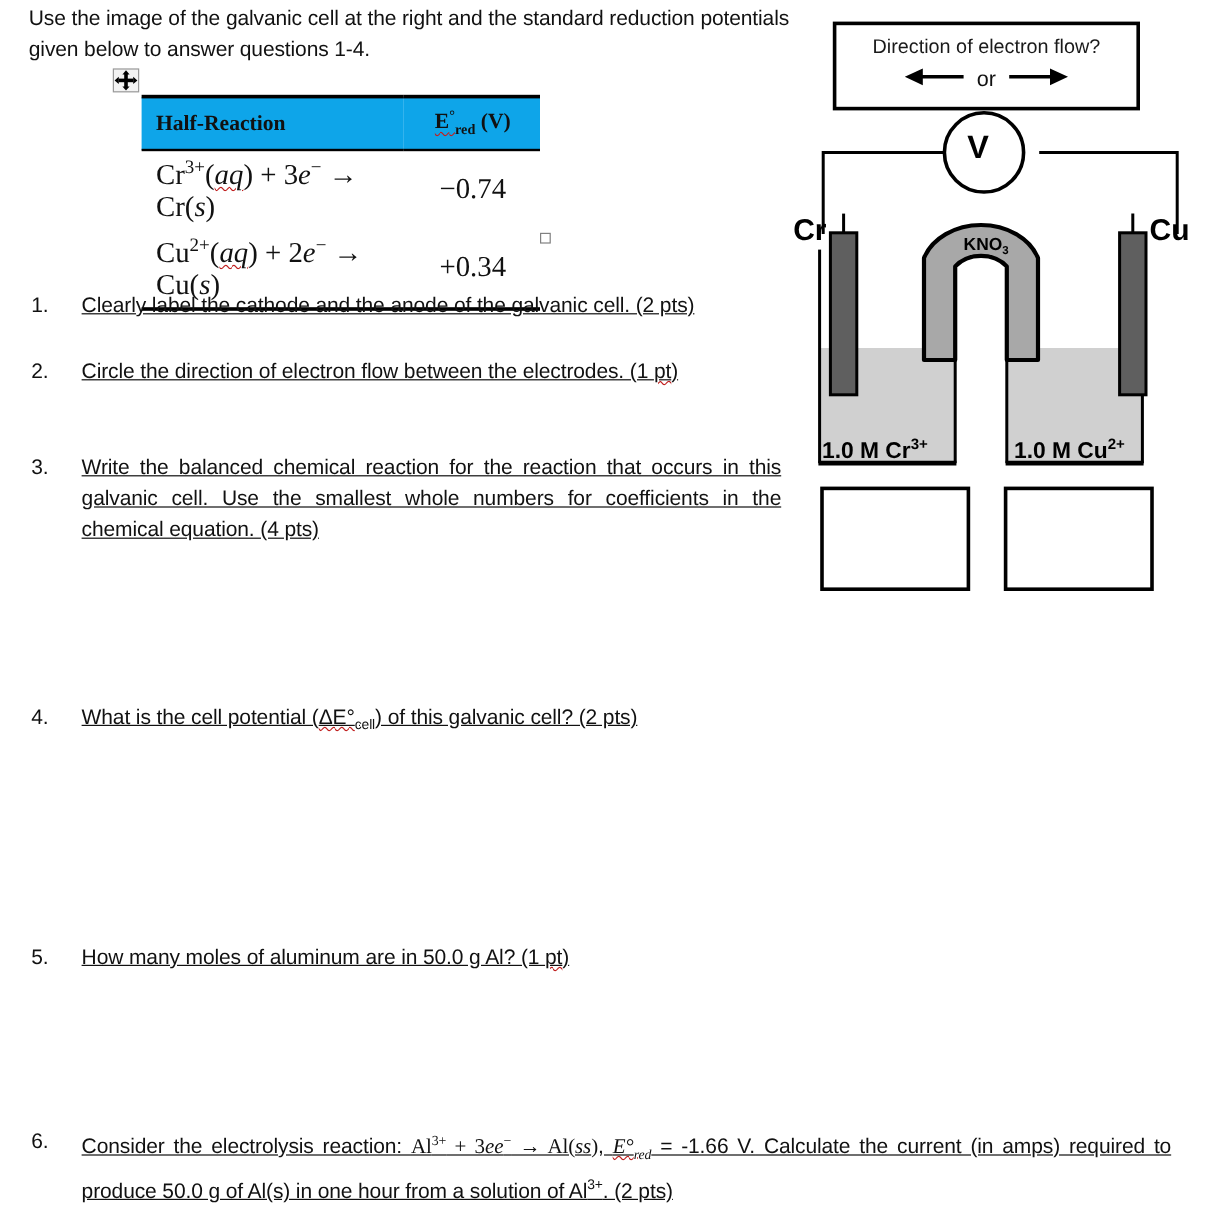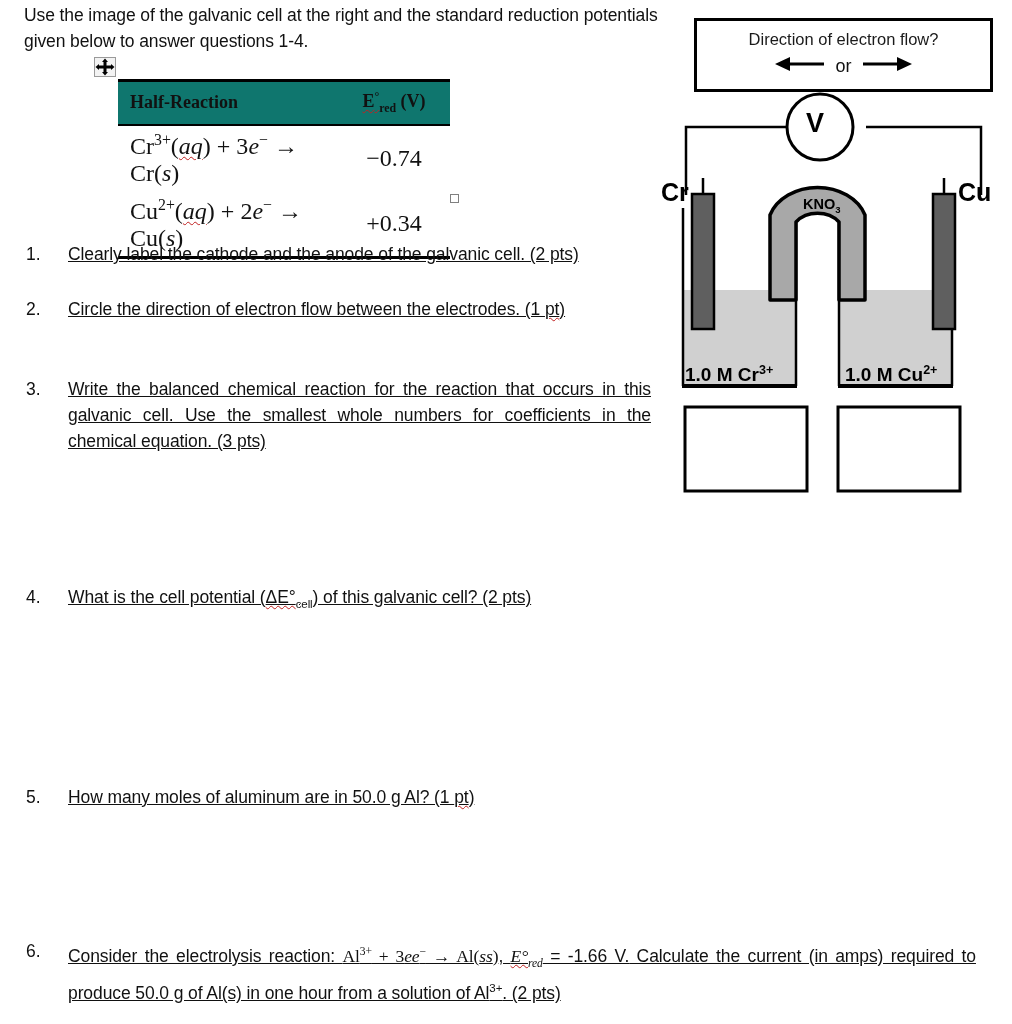--- a/index.html
+++ b/index.html
@@ -43,21 +43,21 @@
   
   #half-reaction-table {
     position: absolute;
     left: 118px;
     top: 79px;
     width: 332px;
     border-collapse: collapse;
     font-family: "Liberation Serif", serif;
   }
   #half-reaction-table .hdr-row {
-    background: #0f766e;
+    background: #0ea5e9;
     border-top: 3px solid #000;
     border-bottom: 2px solid #000;
     padding-left: 40px;
   }
   #half-reaction-table .hdr-row td {
     font-weight: bold;
     font-size: 18px;
     padding: 7px 10px 8px 12px;
   }
   #half-reaction-table td.c-reaction { text-align: left; }
@@ -124,21 +124,21 @@
     top: 0px;
     width: 357px;
     height: 500px;
   }
 
   
   #electron-flow-box {
     position: absolute;
     left: 39px;
     top: 18px;
-    width: 299px;
+    width: 256px;
     height: 74px;
     border: 3px solid #000;
     box-sizing: border-box;
     background: #fff;
     z-index: 6;
   }
   #electron-flow-label {
     position: absolute;
     left: 0;
     top: 9px;
@@ -225,21 +225,21 @@
   <span class="q-text">Clearly label the cathode and the anode of the galvanic cell. (2 pts)</span>
 </div>
 
 <div class="question" id="q2">
   <span class="q-num">2.</span>
   <span class="q-text">Circle the direction of electron flow between the electrodes. (1 <span class="sq-under">pt</span>)</span>
 </div>
 
 <div class="question" id="q3">
   <span class="q-num">3.</span>
-  <span class="q-text justify">Write the balanced chemical reaction for the reaction that occurs in this galvanic cell.   Use the smallest whole numbers for coefficients in the chemical equation. (3 pts)</span>
+  <span class="q-text justify">Write the balanced chemical reaction for the reaction that occurs in this galvanic cell.   Use the smallest whole numbers for coefficients in the chemical equation. (4 pts)</span>
 </div>
 
 <div class="question" id="q4">
   <span class="q-num">4.</span>
   <span class="q-text"><span>What is the cell potential (</span><span class="sq-under">ΔE°<sub>cell</sub></span><span>) of this galvanic cell?  (2 pts)</span></span>
 </div>
 
 <div class="question" id="q5">
   <span class="q-num">5.</span>
   <span class="q-text">How many moles of aluminum are in 50.0 g Al? (1 <span class="sq-under">pt</span>)</span>

